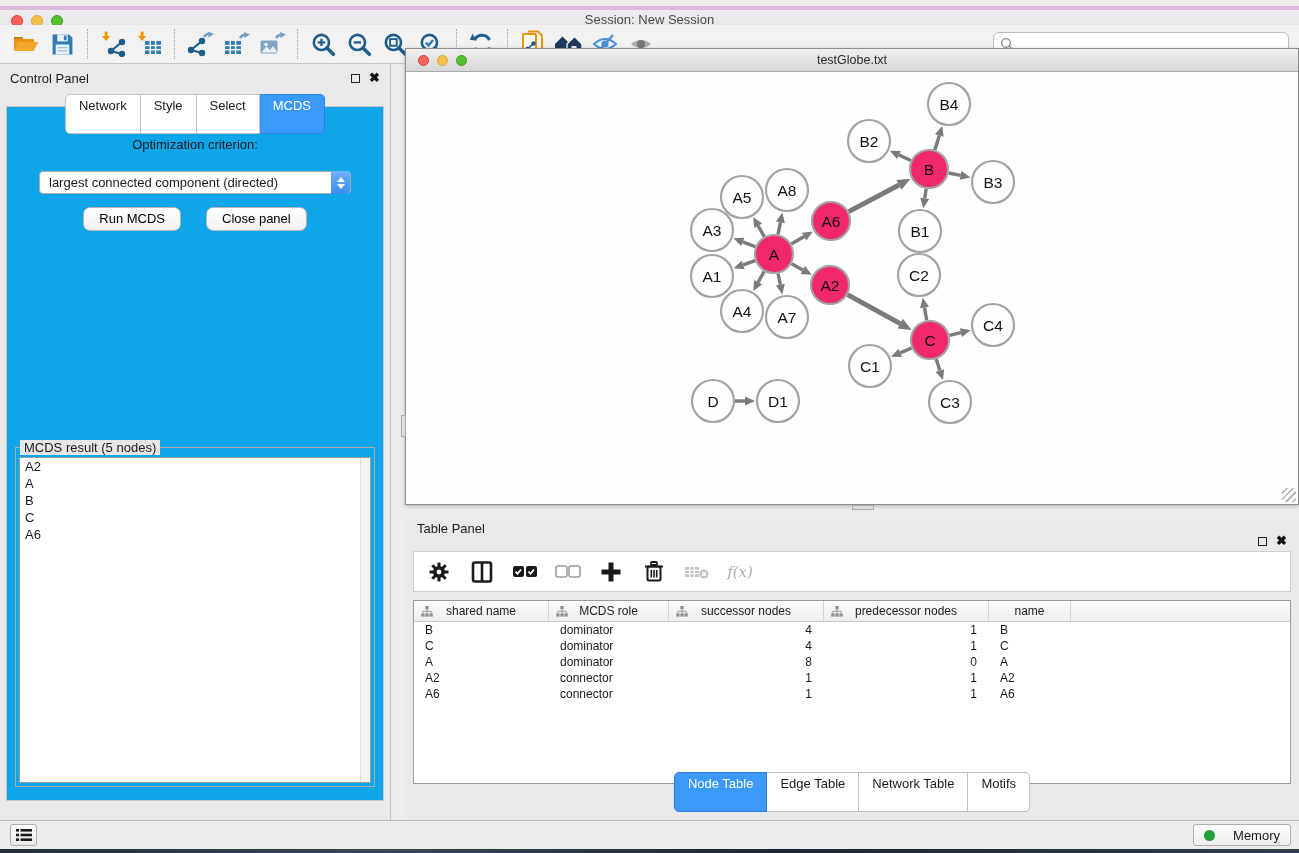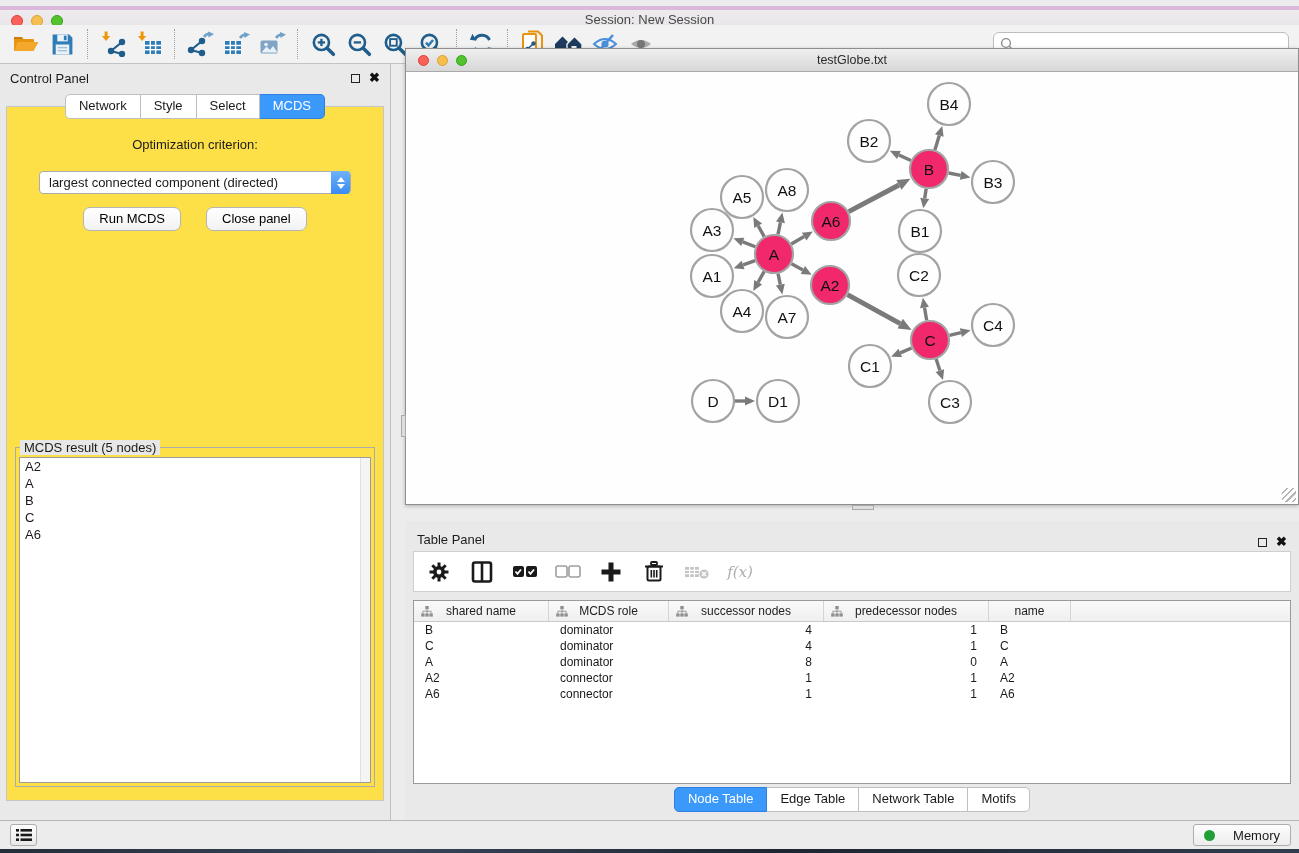--- a/index.html
+++ b/index.html
@@ -30,25 +30,25 @@
 
   
   .control-panel { position:absolute; left:0; top:64px; width:391px; height:756px; background:#E9E9E9;
     border-right:1px solid #C0C0C0; }
   .panel-head { height:28px; display:flex; align-items:center; padding:0 10px; }
   .panel-title { font-size:13px; color:#1c1c1c; }
   .panel-head-icons { margin-left:auto; display:flex; align-items:center; gap:9px; }
   .float-icon { width:9px; height:9px; border:1.6px solid #222; display:inline-block; }
   .close-icon { font-size:13px; font-weight:bold; color:#111; line-height:10px; }
   .cp-tabs { display:flex; justify-content:center; margin-top:2px; position:relative; z-index:2; }
-  .seg-tab { background:#fff; border:1px solid #BFBFBF; border-left:none; padding:3px 13px 5px; font-size:13px; cursor:default; }
+  .seg-tab { background:#fff; border:1px solid #BFBFBF; border-left:none; padding:3px 13px 20px; font-size:13px; cursor:default; }
   .seg-tab:first-child { border-left:1px solid #BFBFBF; border-radius:5px 0 0 5px; }
   .seg-tab:last-child { border-radius:0 5px 5px 0; }
   .seg-tab.active { background:#3B99FC; border-color:#2E7FE0; color:#fff; }
-  .cp-pane { position:absolute; left:6px; right:6px; top:53px; bottom:19px; border:1px solid #C6C6C6; background:#fde047; margin-top:-11px; padding-top:11px; }
+  .cp-pane { position:absolute; left:6px; right:6px; top:53px; bottom:19px; border:1px solid #C6C6C6; background:#0ea5e9; margin-top:-11px; padding-top:11px; }
   .opt-label { text-align:center; margin-top:19px; font-size:13px; }
   .dropdown { margin:19px auto 0; width:312px; height:23px; background:#fff; border:1px solid #ABABAB; border-radius:4px;
     display:flex; align-items:center; position:relative; }
   .dropdown .dd-text { padding-left:9px; font-size:13px; white-space:nowrap; }
   .dd-stepper { position:absolute; right:0; top:-1px; bottom:-1px; width:19px; border-radius:0 4px 4px 0;
     background:linear-gradient(#6FB1FA,#3B8BF1); display:flex; flex-direction:column; align-items:center; justify-content:center; gap:2px; }
   .dd-stepper span { width:0; height:0; border-left:4px solid transparent; border-right:4px solid transparent; }
   .dd-up { border-bottom:5px solid #fff; }
   .dd-down { border-top:5px solid #fff; }
   .cp-buttons { display:flex; justify-content:center; gap:25px; margin-top:13px; }
@@ -69,21 +69,21 @@
   .net-titlebar .dot { width:11px; height:11px; }
   .net-title { position:absolute; left:0; right:0; top:4px; text-align:center; font-size:12.5px; color:#2b2b2b; }
   .net-canvas { position:absolute; left:1px; right:1px; top:23px; bottom:1px; background:#FEFEFE; }
   .resize-grip { position:absolute; right:2px; bottom:2px; width:14px; height:14px;
     background:repeating-linear-gradient(135deg, transparent 0 3px, #B5B5B5 3px 4.5px); }
   .split-handle-left { position:absolute; left:-5px; top:366px; width:5px; height:22px; background:#DDD; border:1px solid #AAA; }
   .split-handle-bottom { position:absolute; left:50%; bottom:-6px; width:22px; height:5px; background:#DDD; border:1px solid #AAA; }
 
   
   .table-panel { position:absolute; left:405px; top:521px; width:894px; height:299px; background:#E9E9E9; }
-  .tp-head { height:26px; display:flex; align-items:flex-end; padding:0 12px; }
+  .tp-head { height:26px; display:flex; align-items:flex-start; padding:0 12px;flex-direction:column; }
   .tp-toolbar { position:absolute; left:8px; right:8px; top:30px; height:41px; background:#fff;
     border:1px solid #CFCFCF; display:flex; align-items:center; padding-left:12px; gap:17px; }
   .tpicon { width:26px; height:26px; display:flex; align-items:center; justify-content:center; }
   .fx-glyph { font-family:"DejaVu Serif", serif; font-style:italic; font-size:15px; color:#ACACAC; }
   .node-table { position:absolute; left:8px; right:8px; top:79px; bottom:36px; background:#fff; border:1px solid #9A9A9A; overflow:hidden; }
   .nt-header { display:flex; height:21px; background:linear-gradient(#FAFAFA,#EFEFEF); border-bottom:1px solid #C9C9C9; }
   .nt-hcell { position:relative; display:flex; align-items:center; justify-content:center; font-size:12px; color:#222;
     border-right:1px solid #D4D4D4; flex:none; }
   .nt-hcell svg { position:absolute; left:7px; top:5px; }
   .nt-row { display:flex; height:16px; }

